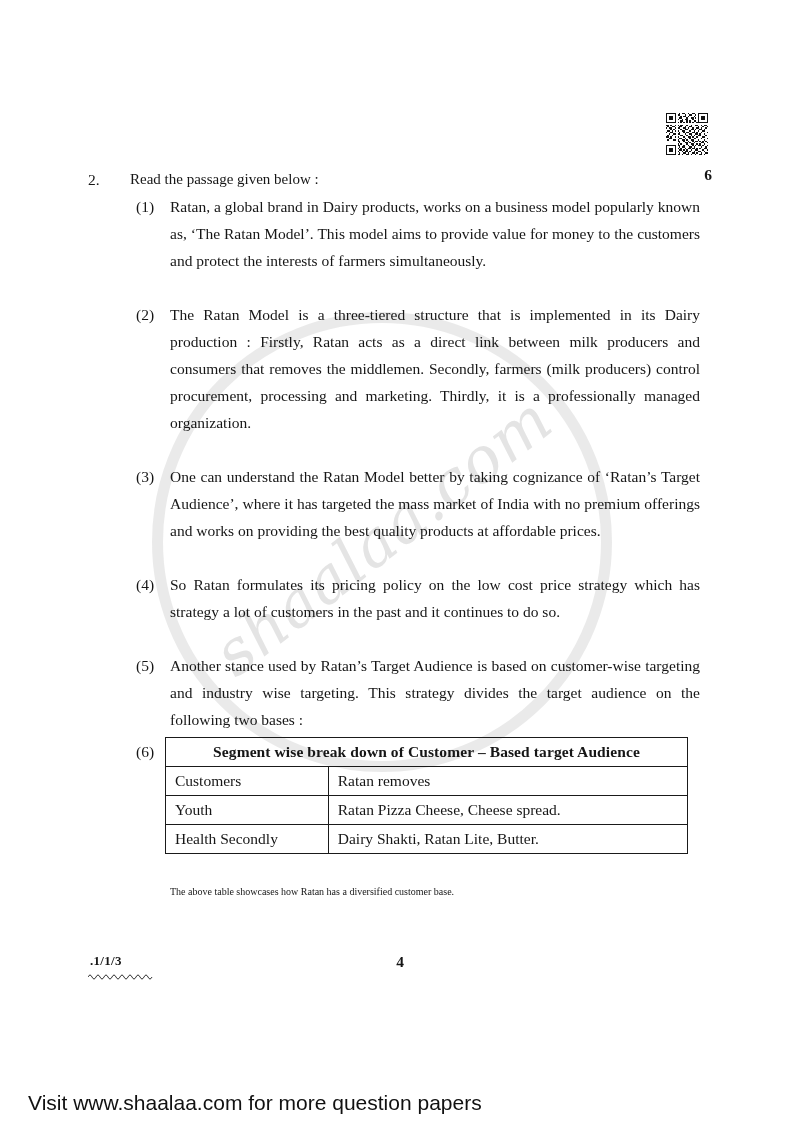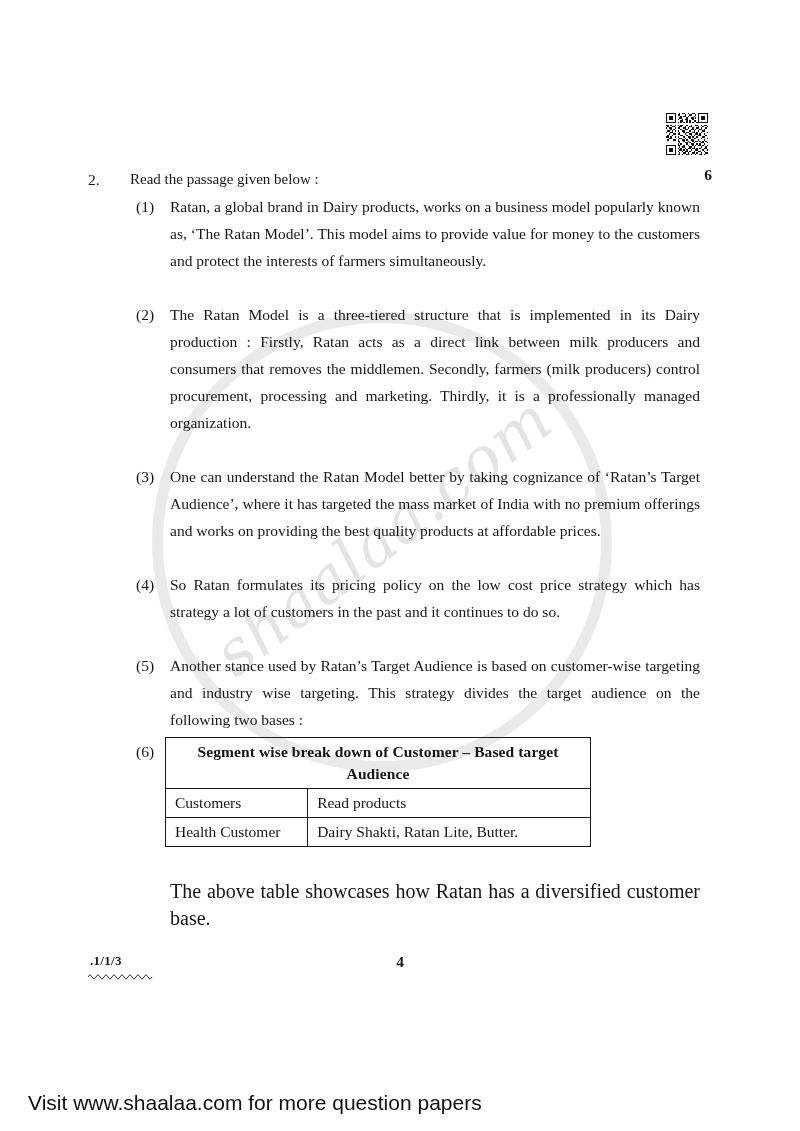--- a/index.html
+++ b/index.html
@@ -128,21 +128,21 @@
     align-items: flex-start;
   }
   #table-marker {
     width: 29px;
     flex: 0 0 29px;
     font-size: 15.5px;
     line-height: 30px;
   }
   table.seg-table {
     border-collapse: collapse;
-    width: 426px;
+    width: 523px;
     background: rgba(255,255,255,0.0);
   }
   table.seg-table td {
     border: 1.3px solid #1a1a1a;
     padding: 3px 9px;
     font-size: 15.5px;
     line-height: 22px;
     vertical-align: middle;
     height: 28px;
   }
@@ -154,21 +154,21 @@
   }
   td.col-left { width: 163px; }
   td.col-right { width: 360px; }
 
   
   #closing {
     position: absolute;
     left: 170px;
     top: 878px;
     width: 530px;
-    font-size: 20px;
+    font-size: 10px;
     line-height: 27px;
     text-align: justify;
     text-justify: inter-word;
   }
 
   
   #footer-code {
     position: absolute;
     left: 90px;
     top: 953px;
@@ -493,24 +493,28 @@
 
   <div id="table-wrap">
     <div id="table-marker">(6)</div>
     <table class="seg-table">
       <tbody>
         <tr>
           <td class="seg-title" colspan="2">Segment wise break down of Customer – Based target Audience</td>
         </tr>
         <tr>
           <td class="col-left">Customers</td>
-          <td class="col-right">Read products</td>
+          <td class="col-right">Ratan removes</td>
         </tr>
         <tr>
-          <td class="col-left">Health Customer</td>
+          <td class="col-left">Youth</td>
+          <td class="col-right">Ratan Pizza Cheese, Cheese spread.</td>
+        </tr>
+        <tr>
+          <td class="col-left">Health Secondly</td>
           <td class="col-right">Dairy Shakti, Ratan Lite, Butter.</td>
         </tr>
       </tbody>
     </table>
   </div>
 
   <div id="closing">The above table showcases how Ratan has a diversified customer base.</div>
 
   <div id="footer-code">.1/1/3</div>
   <svg id="footer-squiggle" viewBox="0 0 66 8" preserveAspectRatio="none">

